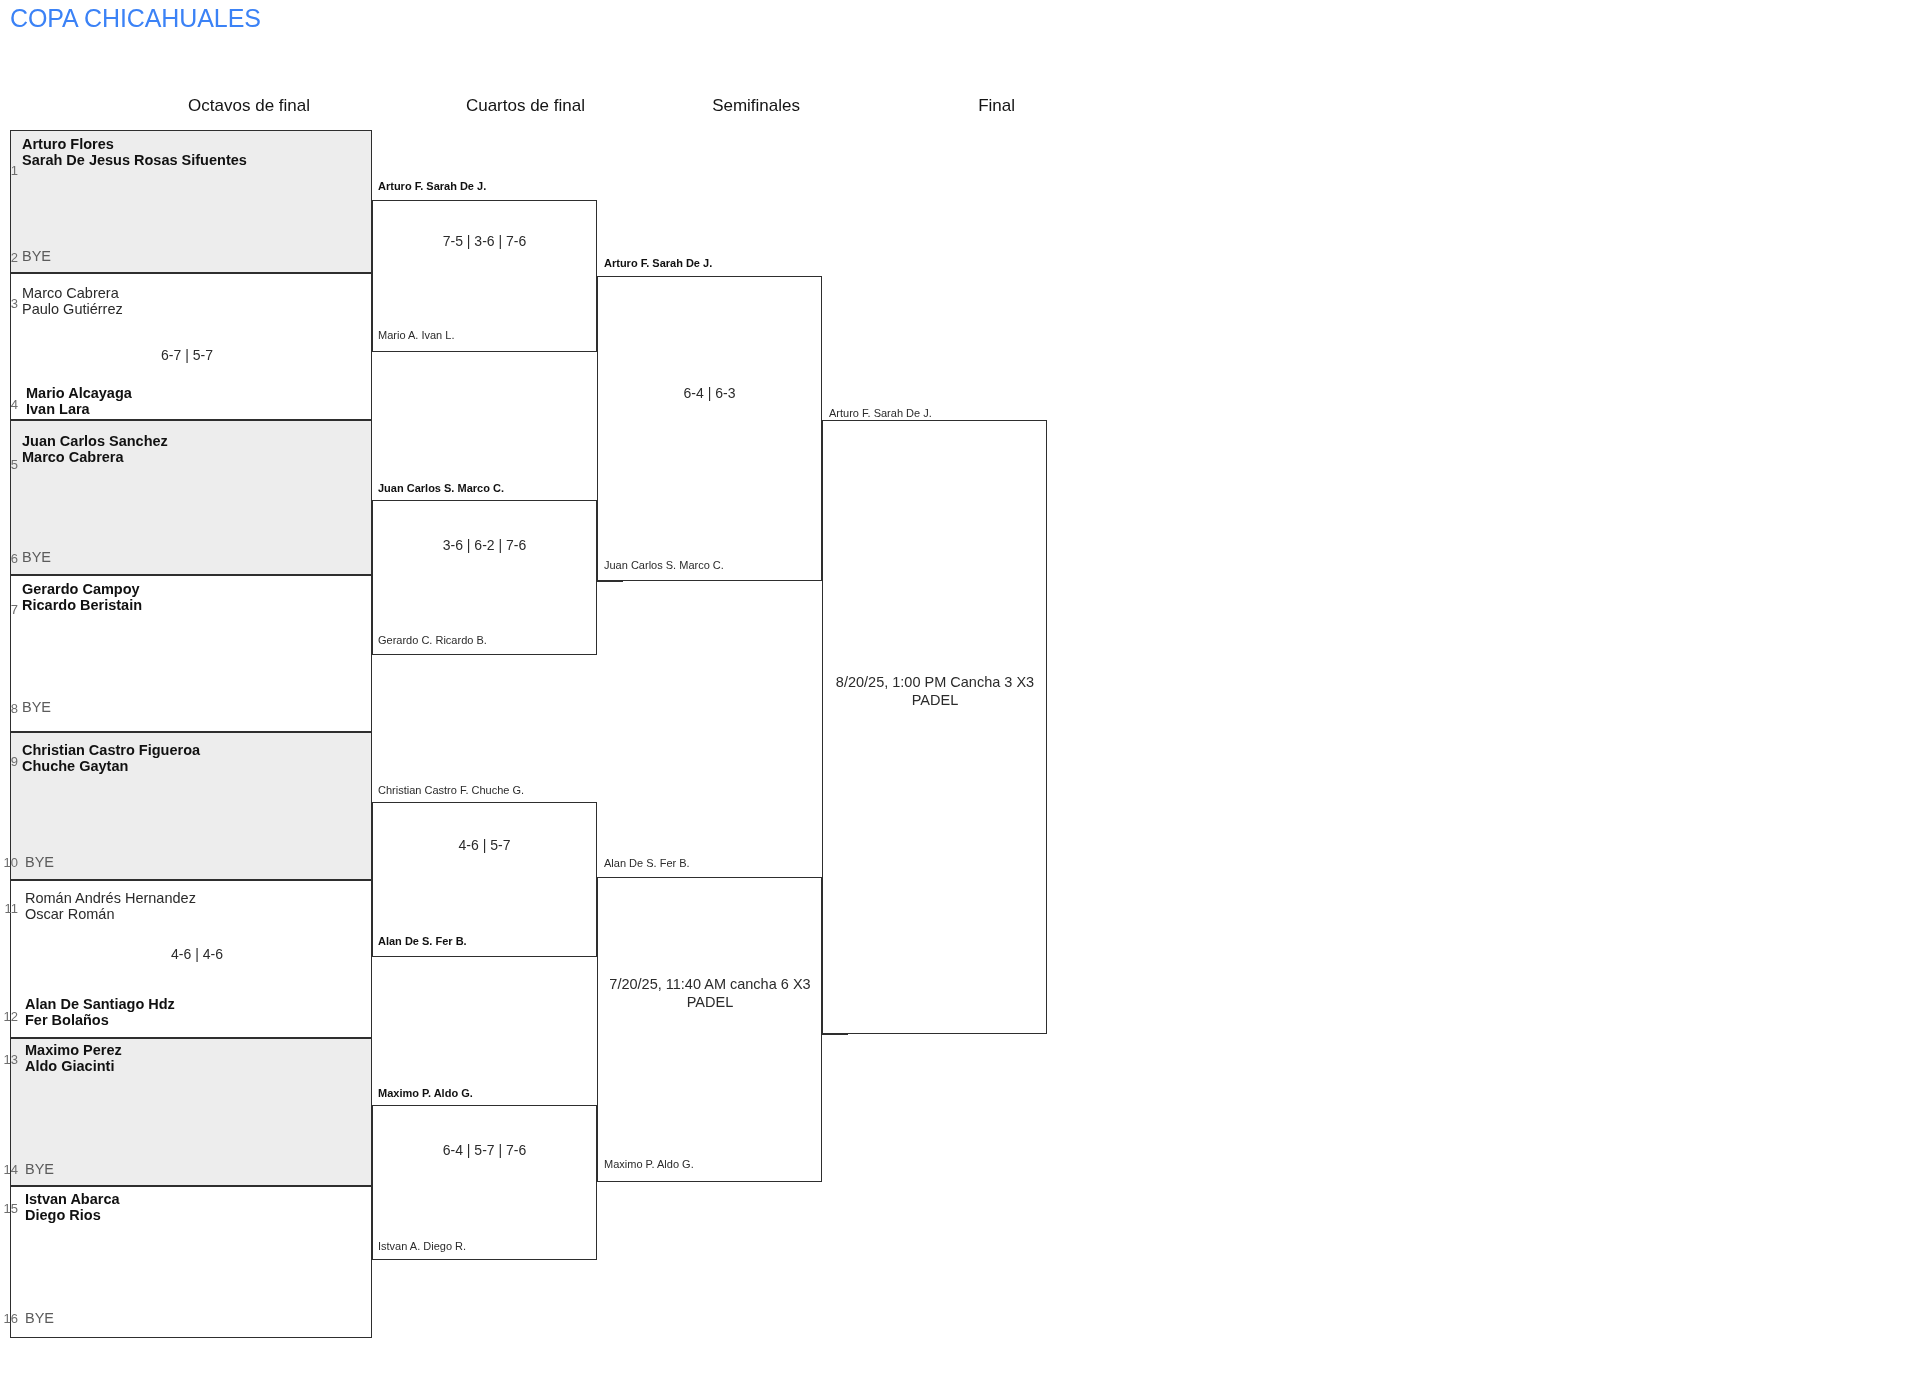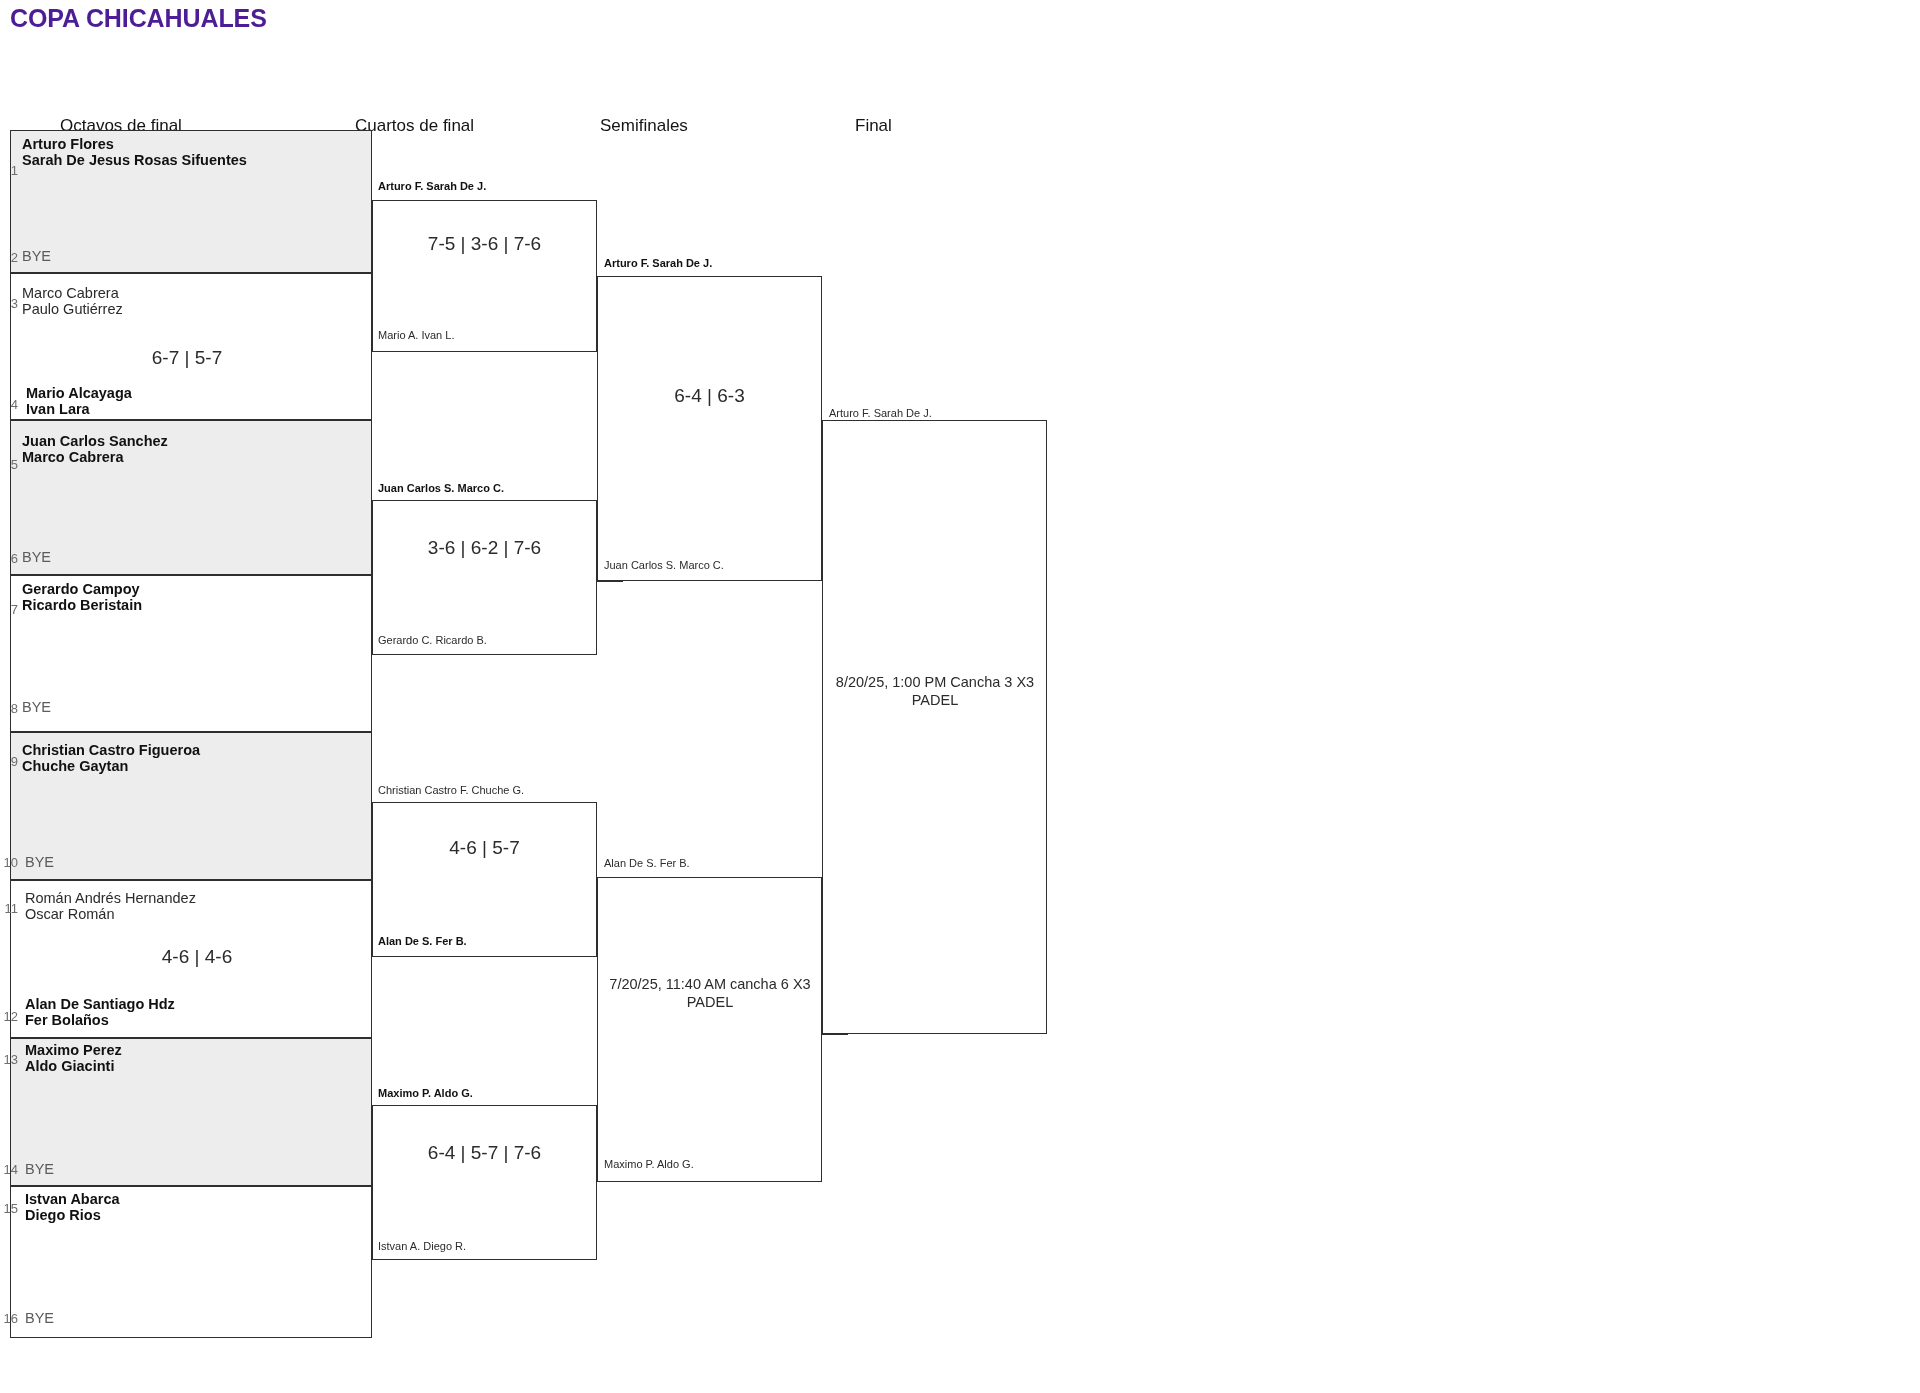--- a/index.html
+++ b/index.html
@@ -23,24 +23,24 @@
 
   
   #title-block {
     position: absolute;
     left: 10px;
     top: 2px;
     width: 900px;
   }
   .title-line {
     font-size: 25px;
-    font-weight: bold;
+    font-weight: normal;
     line-height: 1.30;
     letter-spacing: -0.1px;
-    color: #4c1d95;
+    color: #3b82f6;
     white-space: nowrap;
   }
 
   
   #logo {
     position: absolute;
     left: 1714px;
     top: 8px;
     width: 200px;
     height: 56px;
@@ -57,22 +57,21 @@
     color: #7ac143;
     line-height: 56px;
   }
 
   
   .round-header {
     position: absolute;
     font-size: 17px;
     color: #141414;
     white-space: nowrap;
-    text-align: left;
-    margin-top: 20px;
+    text-align: right;
   }
 
   
   .box {
     position: absolute;
     box-sizing: border-box;
     border: 1px solid #2e2e2e;
     background: transparent;
   }
   
@@ -103,21 +102,21 @@
   }
   .bye {
     position: absolute;
     font-size: 14.5px;
     color: #5c5c5c;
     white-space: nowrap;
   }
 
   .score {
     position: absolute;
-    font-size: 19px;
+    font-size: 14px;
     color: #2b2b2b;
     white-space: nowrap;
     text-align: center;
   }
   .sched {
     position: absolute;
     font-size: 14.5px;
     line-height: 1.25;
     color: #2b2b2b;
     text-align: center;

